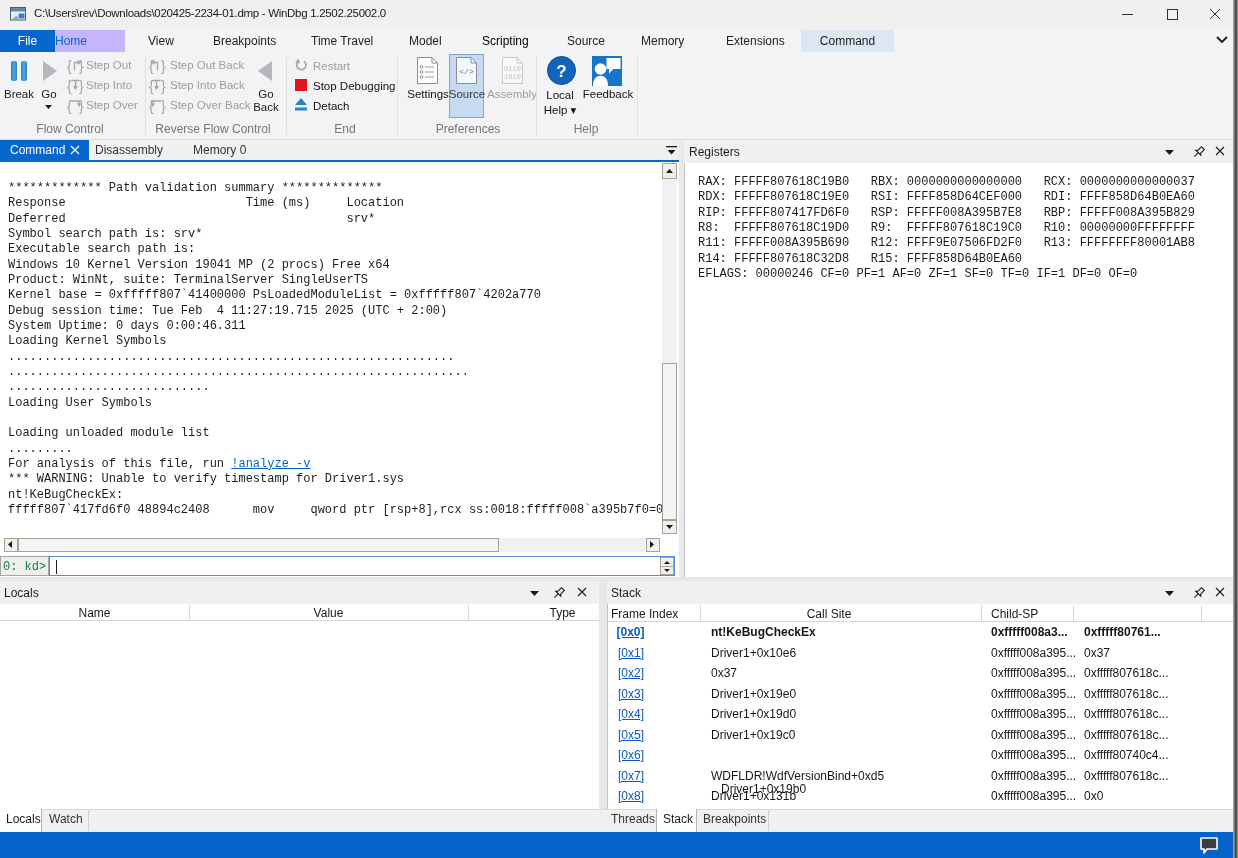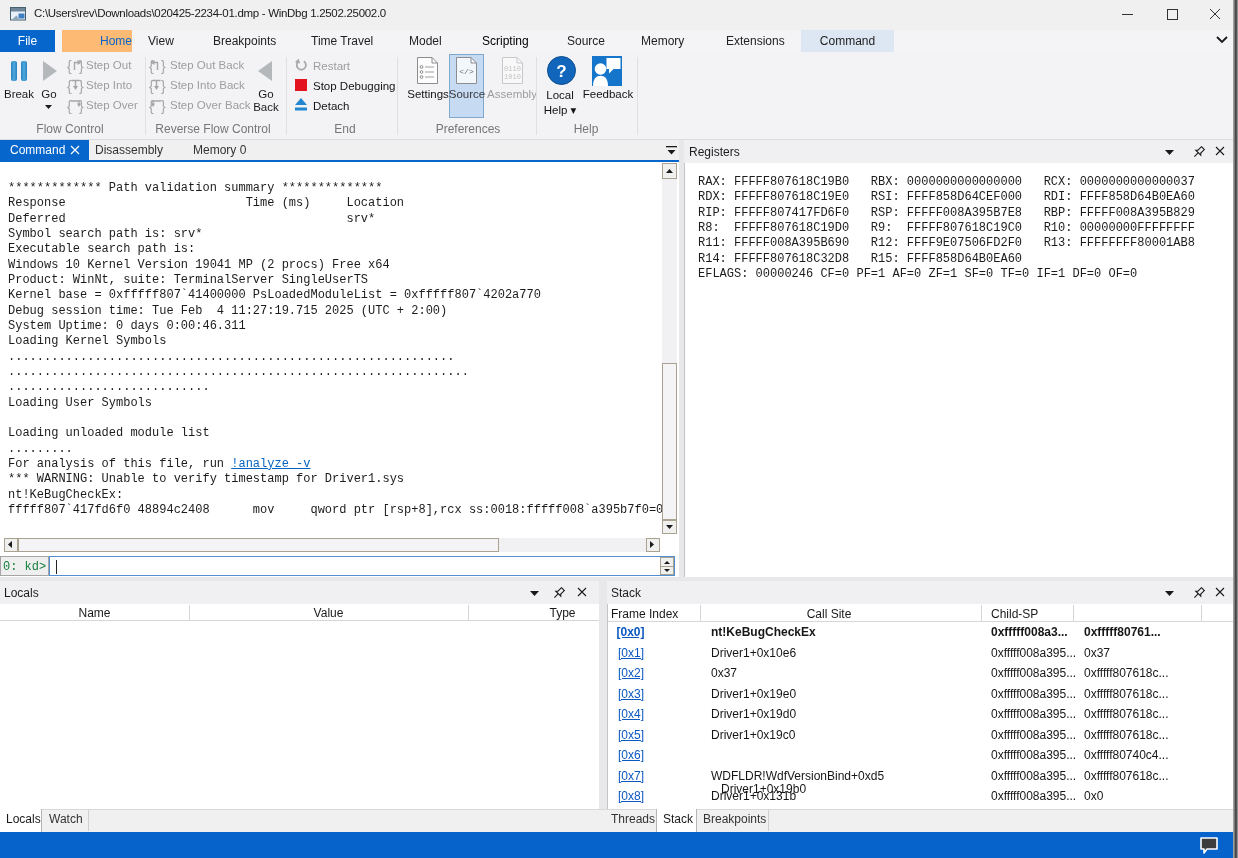--- a/index.html
+++ b/index.html
@@ -30,21 +30,21 @@
 <div class="abs" style="left:1122px;top:14px;width:11px;height:1px;background:#333;"></div>
 <div class="abs" style="left:1167px;top:9px;width:9px;height:9px;border:1px solid #333;"></div>
 <div class="abs" id="closex" style="left:1209px;top:8px;width:12px;height:12px;">
 <svg width="12" height="12" viewBox="0 0 12 12">
       <path d="M1 1 L11 11 M11 1 L1 11" stroke="#333" stroke-width="1"></path>
     </svg>
 </div>
 
 <div class="abs" style="left:0;top:30px;width:1238px;height:22px;background:#f4f4f6;"></div>
 <div class="abs" style="left:0;top:30px;width:55px;height:34px;background:#0666cc;color:#fff;text-align:center;line-height:22px;">File</div>
-<div class="abs" style="left:62px;top:30px;width:70px;height:22px;background:#fdba74;color:#0666cc;text-align:right;line-height:22px;">Home</div>
+<div class="abs" style="left:55px;top:30px;width:70px;height:22px;background:#c4b5fd;color:#0666cc;text-align:left;line-height:22px;">Home</div>
 <div class="abs" style="left:148px;top:30px;width:24px;line-height:22px;color:#222;">View</div>
 <div class="abs" style="left:213px;top:30px;width:60px;line-height:22px;color:#222;">Breakpoints</div>
 <div class="abs" style="left:311px;top:30px;width:70px;line-height:22px;color:#222;white-space:nowrap;">Time Travel</div>
 <div class="abs" style="left:409px;top:30px;width:34px;line-height:22px;color:#222;">Model</div>
 <div class="abs" style="left:482px;top:30px;width:46px;line-height:22px;color:#000000;text-align:right;">Scripting</div>
 <div class="abs" style="left:567px;top:30px;width:36px;line-height:22px;color:#222;">Source</div>
 <div class="abs" style="left:641px;top:30px;width:46px;line-height:22px;color:#222;">Memory</div>
 <div class="abs" style="left:726px;top:30px;width:54px;line-height:22px;color:#222;">Extensions</div>
 <div class="abs" style="left:801px;top:30px;width:93px;height:22px;background:#dde7f3;color:#222;text-align:center;line-height:22px;">Command</div>
 <div class="abs" id="menuchev" style="left:1216px;top:36px;width:12px;height:8px;">

